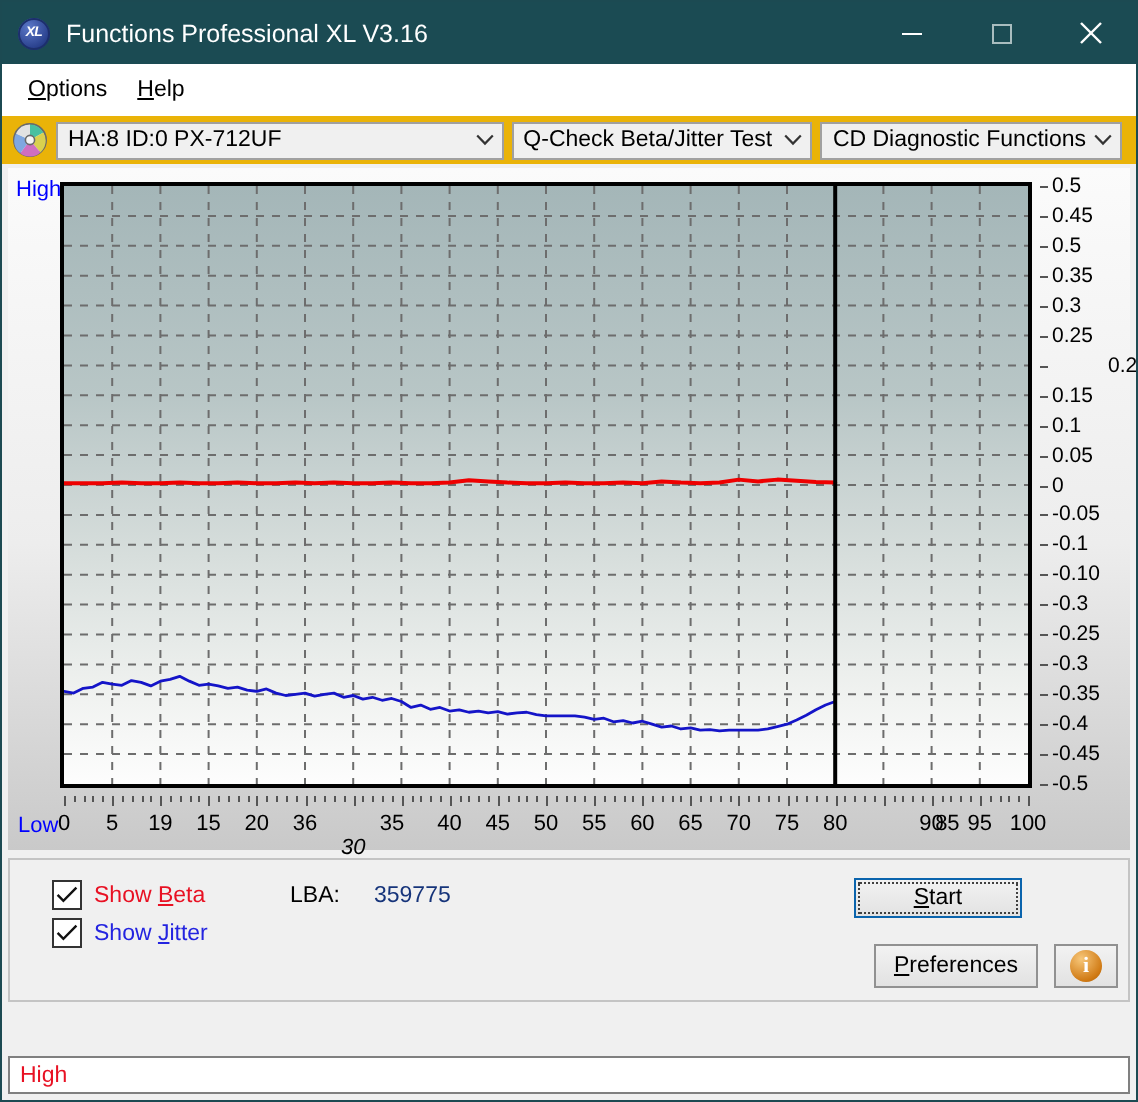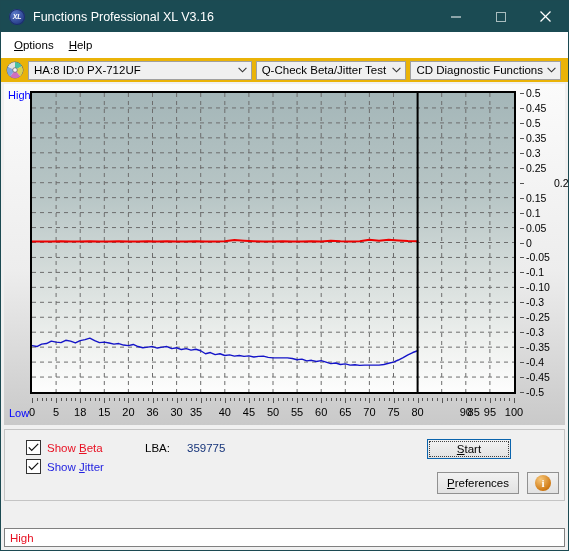--- a/index.html
+++ b/index.html
@@ -436,25 +436,25 @@
         <div class="ytick" style="top: 273.1px; left: 6px;">-0.4</div>
         <div style="position: absolute; left: 0px; top: 278.1px; width: 4px; height: 1px; background: rgb(85, 85, 85);"></div>
         <div class="ytick" style="top: 288.05px; left: 6px;">-0.45</div>
         <div style="position: absolute; left: 0px; top: 293.05px; width: 4px; height: 1px; background: rgb(85, 85, 85);"></div>
         <div class="ytick" style="top: 303px; left: 6px;">-0.5</div>
         <div style="position: absolute; left: 0px; top: 308px; width: 4px; height: 1px; background: rgb(85, 85, 85);"></div>
       </div>
     <div class="xtick-list" id="xtick-list">
         <div class="xtick" style="left: 28px; top: 8px;">0</div>
         <div class="xtick" style="left: 52.1px; top: 8px;">5</div>
-        <div class="xtick" style="left: 76.2px; top: 8px;">18</div>
+        <div class="xtick" style="left: 76.2px; top: 8px;">19</div>
         <div class="xtick" style="left: 100.3px; top: 8px;">15</div>
         <div class="xtick" style="left: 124.4px; top: 8px;">20</div>
         <div class="xtick" style="left: 148.5px; top: 8px;">36</div>
-        <div class="xtick" style="left: 172.6px; top: 8px;">30</div>
+        <div class="xtick" style="left: 172.6px; top: 20px; font-style: italic;">30</div>
         <div class="xtick" style="left: 192px; top: 8px;">35</div>
         <div class="xtick" style="left: 220.8px; top: 8px;">40</div>
         <div class="xtick" style="left: 244.9px; top: 8px;">45</div>
         <div class="xtick" style="left: 269px; top: 8px;">50</div>
         <div class="xtick" style="left: 293.1px; top: 8px;">55</div>
         <div class="xtick" style="left: 317.2px; top: 8px;">60</div>
         <div class="xtick" style="left: 341.3px; top: 8px;">65</div>
         <div class="xtick" style="left: 365.4px; top: 8px;">70</div>
         <div class="xtick" style="left: 389.5px; top: 8px;">75</div>
         <div class="xtick" style="left: 413.6px; top: 8px;">80</div>

